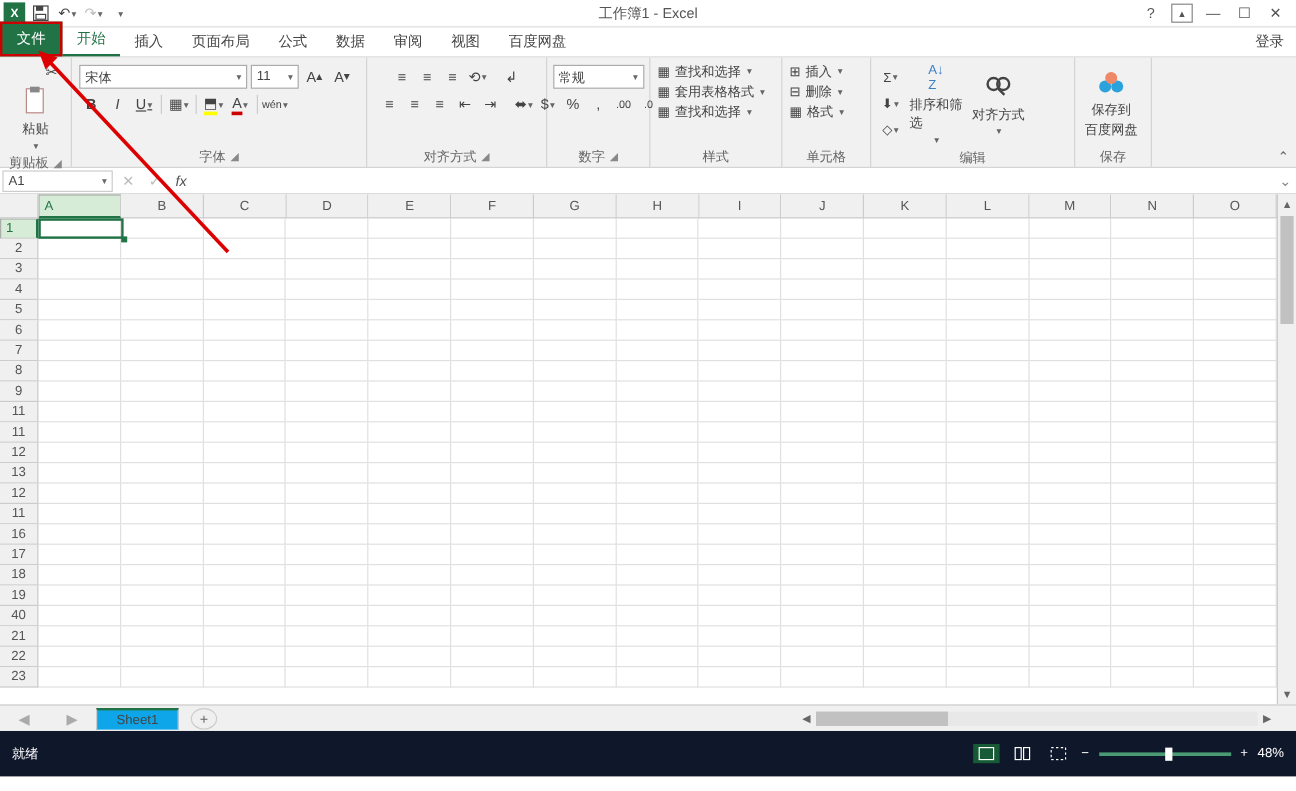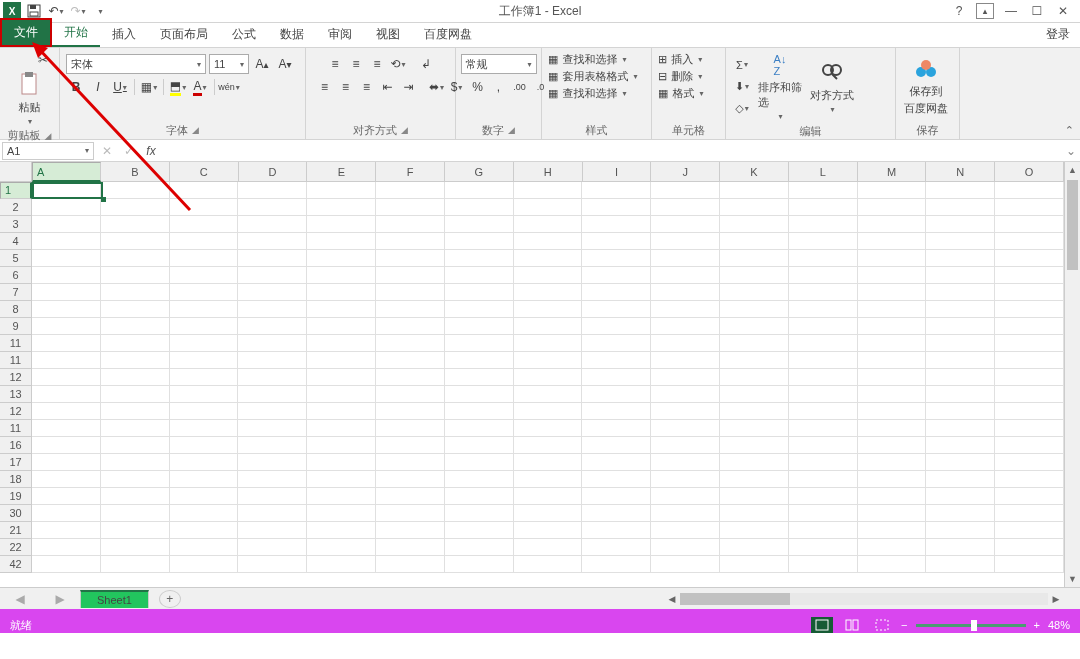--- a/index.html
+++ b/index.html
@@ -57,29 +57,29 @@
 .sel-border { position:absolute; left:0; top:0; width:71px; height:17px; border:2px solid #217346; z-index:4; pointer-events:none; }
 .sel-handle { position:absolute; left:69px; top:15px; width:5px; height:5px; background:#217346; z-index:5; }
 .vscroll { position:absolute; right:0; top:0; width:16px; bottom:0; background:#f0f0f0; border-left:1px solid #ccc; }
 .vscroll .arr { height:16px; text-align:center; font-size:9px; color:#666; cursor:pointer; line-height:16px; }
 .vscroll .thumb { position:absolute; top:18px; left:2px; right:2px; height:90px; background:#c1c1c1; cursor:pointer; }
 
 
 .sheet-row { height:22px; border-top:1px solid #ccc; background:#f0f0f0; display:flex; align-items:center; position:relative; }
 .sheet-nav { width:80px; display:flex; justify-content:space-around; color:#aaa; }
 .sheet-nav span { cursor:pointer; }
-.sheet-tab { background:#22c55e; border:1px solid #ccc; border-top:2px solid #217346; border-bottom:none; padding:2px 16px; font-size:11px; cursor:pointer; }
+.sheet-tab { background:#0ea5e9; border:1px solid #ccc; border-top:2px solid #217346; border-bottom:none; padding:2px 16px; font-size:11px; cursor:pointer; }
 .add-sheet { width:22px; height:18px; border:1px solid #ccc; border-radius:50%; display:flex; align-items:center; justify-content:center; margin-left:10px; cursor:pointer; color:#666; }
 .hscroll { position:absolute; right:16px; width:400px; height:16px; background:#f0f0f0; display:flex; align-items:center; }
 .hscroll .arr { width:16px; text-align:center; font-size:9px; color:#666; cursor:pointer; }
 .hscroll .track { flex:1; height:12px; background:#e8e8e8; position:relative; }
 .hscroll .thumb { position:absolute; left:0; width:110px; top:0; bottom:0; background:#c1c1c1; cursor:pointer; }
 
 
-.status { height:24px; background:#d946ef; color:#fff; display:flex; align-items:flex-end; font-size:11px; }
+.status { height:38px; background:#0f172a; color:#fff; display:flex; align-items:center; font-size:11px; }
 .status .left { padding-left:10px; }
 .status .right { margin-left:auto; display:flex; align-items:center; gap:8px; padding-right:10px; }
 .view-btn { width:22px; height:16px; display:flex; align-items:center; justify-content:center; cursor:pointer; }
 .view-btn.active { background:#165b35; }
 .slider { width:110px; height:3px; background:#4a9b73; position:relative; }
 .slider .knob { position:absolute; left:50%; top:-4px; width:6px; height:11px; background:#fff; cursor:pointer; }
 
 
 .arrow-annot { position:absolute; z-index:1000; pointer-events:none; }
 </style>
@@ -380,24 +380,24 @@
       <div class="row-head">11</div>
       <div class="row-head">11</div>
       <div class="row-head">12</div>
       <div class="row-head">13</div>
       <div class="row-head">12</div>
       <div class="row-head">11</div>
       <div class="row-head">16</div>
       <div class="row-head">17</div>
       <div class="row-head">18</div>
       <div class="row-head">19</div>
-      <div class="row-head">30</div>
+      <div class="row-head">40</div>
       <div class="row-head">21</div>
       <div class="row-head">22</div>
-      <div class="row-head">42</div>
+      <div class="row-head">23</div>
     </div>
   <div class="cells" id="cells">
     <div class="sel-border"></div>
     <div class="sel-handle"></div>
   <div class="row">
         <div class="cell"></div>
         <div class="cell"></div>
         <div class="cell"></div>
         <div class="cell"></div>
         <div class="cell"></div>

